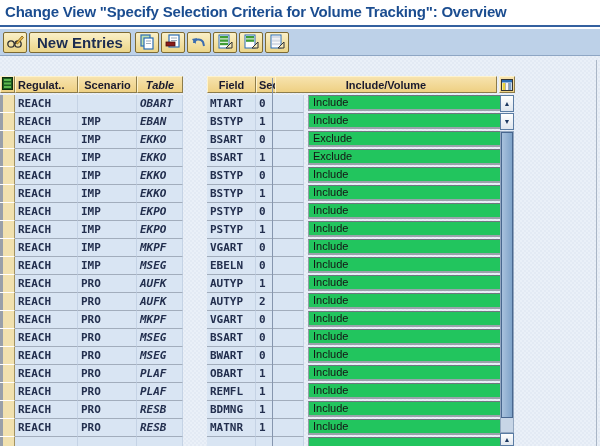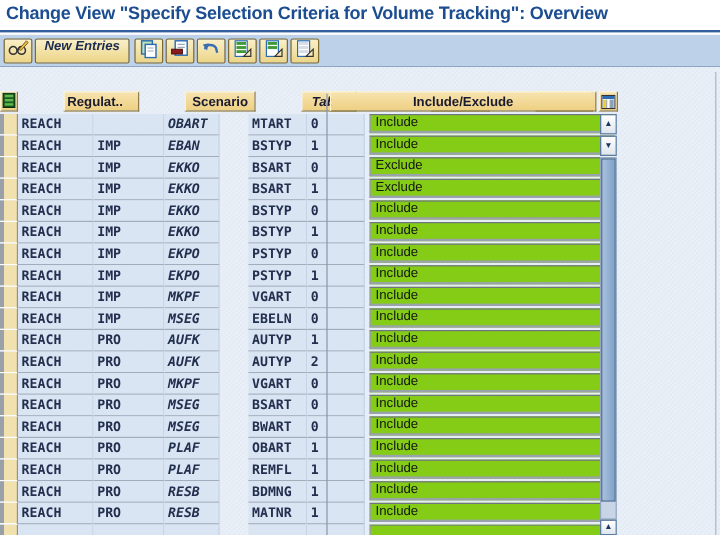--- a/index.html
+++ b/index.html
@@ -10,59 +10,59 @@
   
   .titlebar { position:absolute; left:0; top:0; width:600px; height:27px; background:#ffffff;
               border-bottom:2px solid #33609f; }
   .titlebar .title { position:absolute; left:5px; top:3px; font-size:15px; font-weight:bold;
                      color:#1b4d90; letter-spacing:-0.2px; white-space:nowrap; }
 
   
   .toolbar { position:absolute; left:0; top:29px; width:600px; height:27px; background:#bdd1e8;
              border-bottom:1px solid #8ea6c4; display:flex; align-items:center; padding-left:3px; gap:2px; }
   .tb-btn { height:21px; background:linear-gradient(#faf0c8,#ecd588); border:1px solid #7d6a33;
-            border-radius:2px; display:flex; align-items:flex-start; justify-content:center;
-            font-size:11px; font-weight:bold; color:#1c2c50; cursor:default;font-style:italic; }
+            border-radius:2px; display:flex; align-items:center; justify-content:center;
+            font-size:15px; font-weight:bold; color:#1c2c50; cursor:default; }
   .tb-icon { width:24px; }
   .tb-text { padding:0 7px; margin-right:2px; }
   .tb-btn svg { display:block; }
 
   
   .content { position:absolute; left:0; top:56px; width:600px; height:390px; background-color:#eaf0f8;
              background-image:linear-gradient(45deg,#e3eaf4 25%,transparent 25%,transparent 75%,#e3eaf4 75%),
                               linear-gradient(45deg,#e3eaf4 25%,transparent 25%,transparent 75%,#e3eaf4 75%);
              background-size:4px 4px; background-position:0 0,2px 2px; }
   .right-edge { position:absolute; left:596px; top:60px; width:1px; height:386px; background:#aab6c6; }
 
   
   .caption-bar { position:absolute; left:0; top:63px; width:597px; height:15px; background:#f3f4f6;
                  border-top:1px solid #a7adb5; }
   .caption-bar span { position:absolute; left:8px; top:1px; font-size:11px; font-weight:bold; color:#16243f; white-space:nowrap; }
 
   
-  .thead { position:absolute; left:0; top:76px; height:17px; display:flex;gap:38px; }
+  .thead { position:absolute; left:0; top:76px; height:17px; display:flex; }
   .hcell { height:17px; background:linear-gradient(#f7e3ae,#eed083); border:1px solid;
            border-color:#fdf3cf #8d7c4a #8d7c4a #fdf3cf; font-size:11px; font-weight:bold; color:#1a1a2e;
            display:flex; align-items:center; justify-content:center; overflow:hidden; white-space:nowrap; }
   .hcell.left { justify-content:flex-start; padding-left:2px; }
   .corner { width:15px; display:flex; align-items:center; justify-content:center; }
   .c-reg{width:63px;} .c-scn{width:59px;} .c-tbl{width:46px;font-style:italic;} .c-fld{width:49px;margin-left:24px;} .c-seq{width:48px;}
   .h-inc { position:absolute; left:275px; top:0; width:222px; }
   .h-cfg { position:absolute; left:499px; top:0; width:16px; }
 
   
   #rows { position:absolute; left:0; top:95px; width:520px; }
   .row { position:relative; height:18px; display:flex; }
   .sel { width:15px; height:18px; background:linear-gradient(to right,#99a0a9 0 3px,#f1e1af 3px);
          border-right:1px solid #a39260; border-bottom:1px solid #ffffff; }
   .dcell { height:18px; background:#d9e5f3; border-right:1px solid #c5d3e5; border-bottom:1px solid #a2adbc;
            font-family:"DejaVu Sans Mono","Liberation Mono",monospace; font-size:11px; font-weight:bold;
            color:#232f4e; line-height:17px; padding-left:3px; overflow:hidden; white-space:nowrap; }
   .inc-gap { width:4px; height:18px; }
-  .inc-box { margin-top:0px; width:204px; height:16px; background:#84cc16; border:1px solid #959da6;
+  .inc-box { margin-top:0px; width:204px; height:16px; background:#22c55e; border:1px solid #959da6;
              border-top-color:#6e767f; border-bottom:2px solid #9aa2ab; font-size:11px; color:#141414;
              line-height:13px; padding-left:4px; overflow:hidden; white-space:nowrap; }
   .row.partial { height:9px; overflow:hidden; }
 
   .inc-divider { position:absolute; left:272px; top:78px; width:1px; height:368px; background:#8696ae; }
 
   
   .vscroll { position:absolute; left:500px; top:95px; width:14px; height:351px; }
   .sb-btn { position:absolute; left:0; width:14px; background:linear-gradient(#ffffff,#dfe6ee);
             border:1px solid #5a7ca3; color:#1c3860; font-size:7px; text-align:center; }
@@ -174,21 +174,21 @@
           <rect x="2" y="5.5" width="7" height="2" fill="#5db84f"></rect>
           <rect x="2" y="9" width="7" height="2" fill="#5db84f"></rect>
         </svg>
       </span>
     </div>
     <div class="hcell c-reg left">Regulat..</div>
     <div class="hcell c-scn">Scenario</div>
     <div class="hcell c-tbl">Table</div>
     <div class="hcell c-fld">Field</div>
     <div class="hcell c-seq left">Seq.</div>
-    <div class="hcell h-inc">Include/Exclude</div>
+    <div class="hcell h-inc">Include/Volume</div>
     <div class="hcell h-cfg">
       <span class="cfg-icon">
         <svg width="12" height="12" viewBox="0 0 12 12">
           <rect x="0.5" y="0.5" width="11" height="11" fill="#ffffff" stroke="#333"></rect>
           <rect x="1" y="1" width="10" height="2.5" fill="#2a6db5"></rect>
           <rect x="1.5" y="4" width="2.6" height="7" fill="#e8d23a"></rect>
           <rect x="7.6" y="4" width="2.8" height="7" fill="#7fa3c9"></rect>
           <line x1="4.6" y1="4" x2="4.6" y2="11" stroke="#888" stroke-width="0.7"></line>
           <line x1="7.4" y1="4" x2="7.4" y2="11" stroke="#888" stroke-width="0.7"></line>
         </svg>

